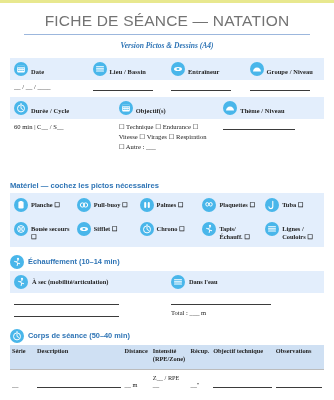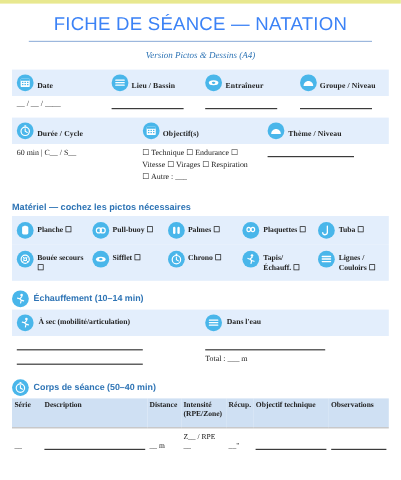--- a/index.html
+++ b/index.html
@@ -11,31 +11,31 @@
   }
   .page{position:relative;width:334px;height:400px;box-sizing:border-box;}
   .topbar{height:3px;background:#e8e88f;width:100%;}
   .inner{padding:0 10px;box-sizing:border-box;}
 
   .title{
     text-align:center;
     font-family:"Liberation Sans", sans-serif;
     font-size:15.5px;
     letter-spacing:.2px;
-    color:#3b82f6;
+    color:#737373;
     margin:9px 0 4px 0;
     font-weight:400;
   }
   .title-rule{
     height:1px;background:#9cb7dd;margin:0 14px 6px 14px;
   }
   .subtitle{
     text-align:center;
     font-family:"Liberation Serif", serif;
-    font-style:italic;font-weight:normal;
+    font-style:italic;font-weight:bold;
     font-size:7.5px;color:#2e74b5;
     margin-bottom:8px;
   }
 
   .band{background:#e3eefc;}
 
   
   .ico{
     display:inline-block;width:14px;height:14px;border-radius:50%;
     background:#49b6ea;position:relative;vertical-align:middle;flex:0 0 auto;
@@ -50,21 +50,21 @@
   .fields4{display:flex;}
   .f4{width:25%;box-sizing:border-box;padding:3px 4px 5px 4px;font-size:6.6px;}
   .f3{width:33.33%;box-sizing:border-box;padding:3px 4px 5px 4px;font-size:6.6px;line-height:1.55;}
   .ul{border-bottom:1px solid #3b3b3b;display:inline-block;height:7px;}
   .ul-w60{width:60px;}
   .ul-w72{width:72px;}
 
   .section-h{
     font-family:"Liberation Sans", sans-serif;
     font-weight:bold;font-size:7.6px;color:#2e74b5;
-    margin:9px 0 3px 0;
+    margin:23px 0 3px 0;
   }
   .section-h-ico{display:flex;align-items:center;gap:4px;margin:8px 0 2px 0;}
   .section-h-ico .t{font-family:"Liberation Sans", sans-serif;font-weight:bold;font-size:7.4px;color:#2e74b5;}
 
   .mat-row{display:flex;}
   .mat-item{width:20%;box-sizing:border-box;display:flex;align-items:flex-start;gap:3px;padding:5px 3px 5px 4px;}
   .mat-txt{font-size:6.4px;font-weight:bold;line-height:1.35;padding-top:3px;}
   .cb{font-size:6.4px;}
 
   .ech-row{display:flex;}

